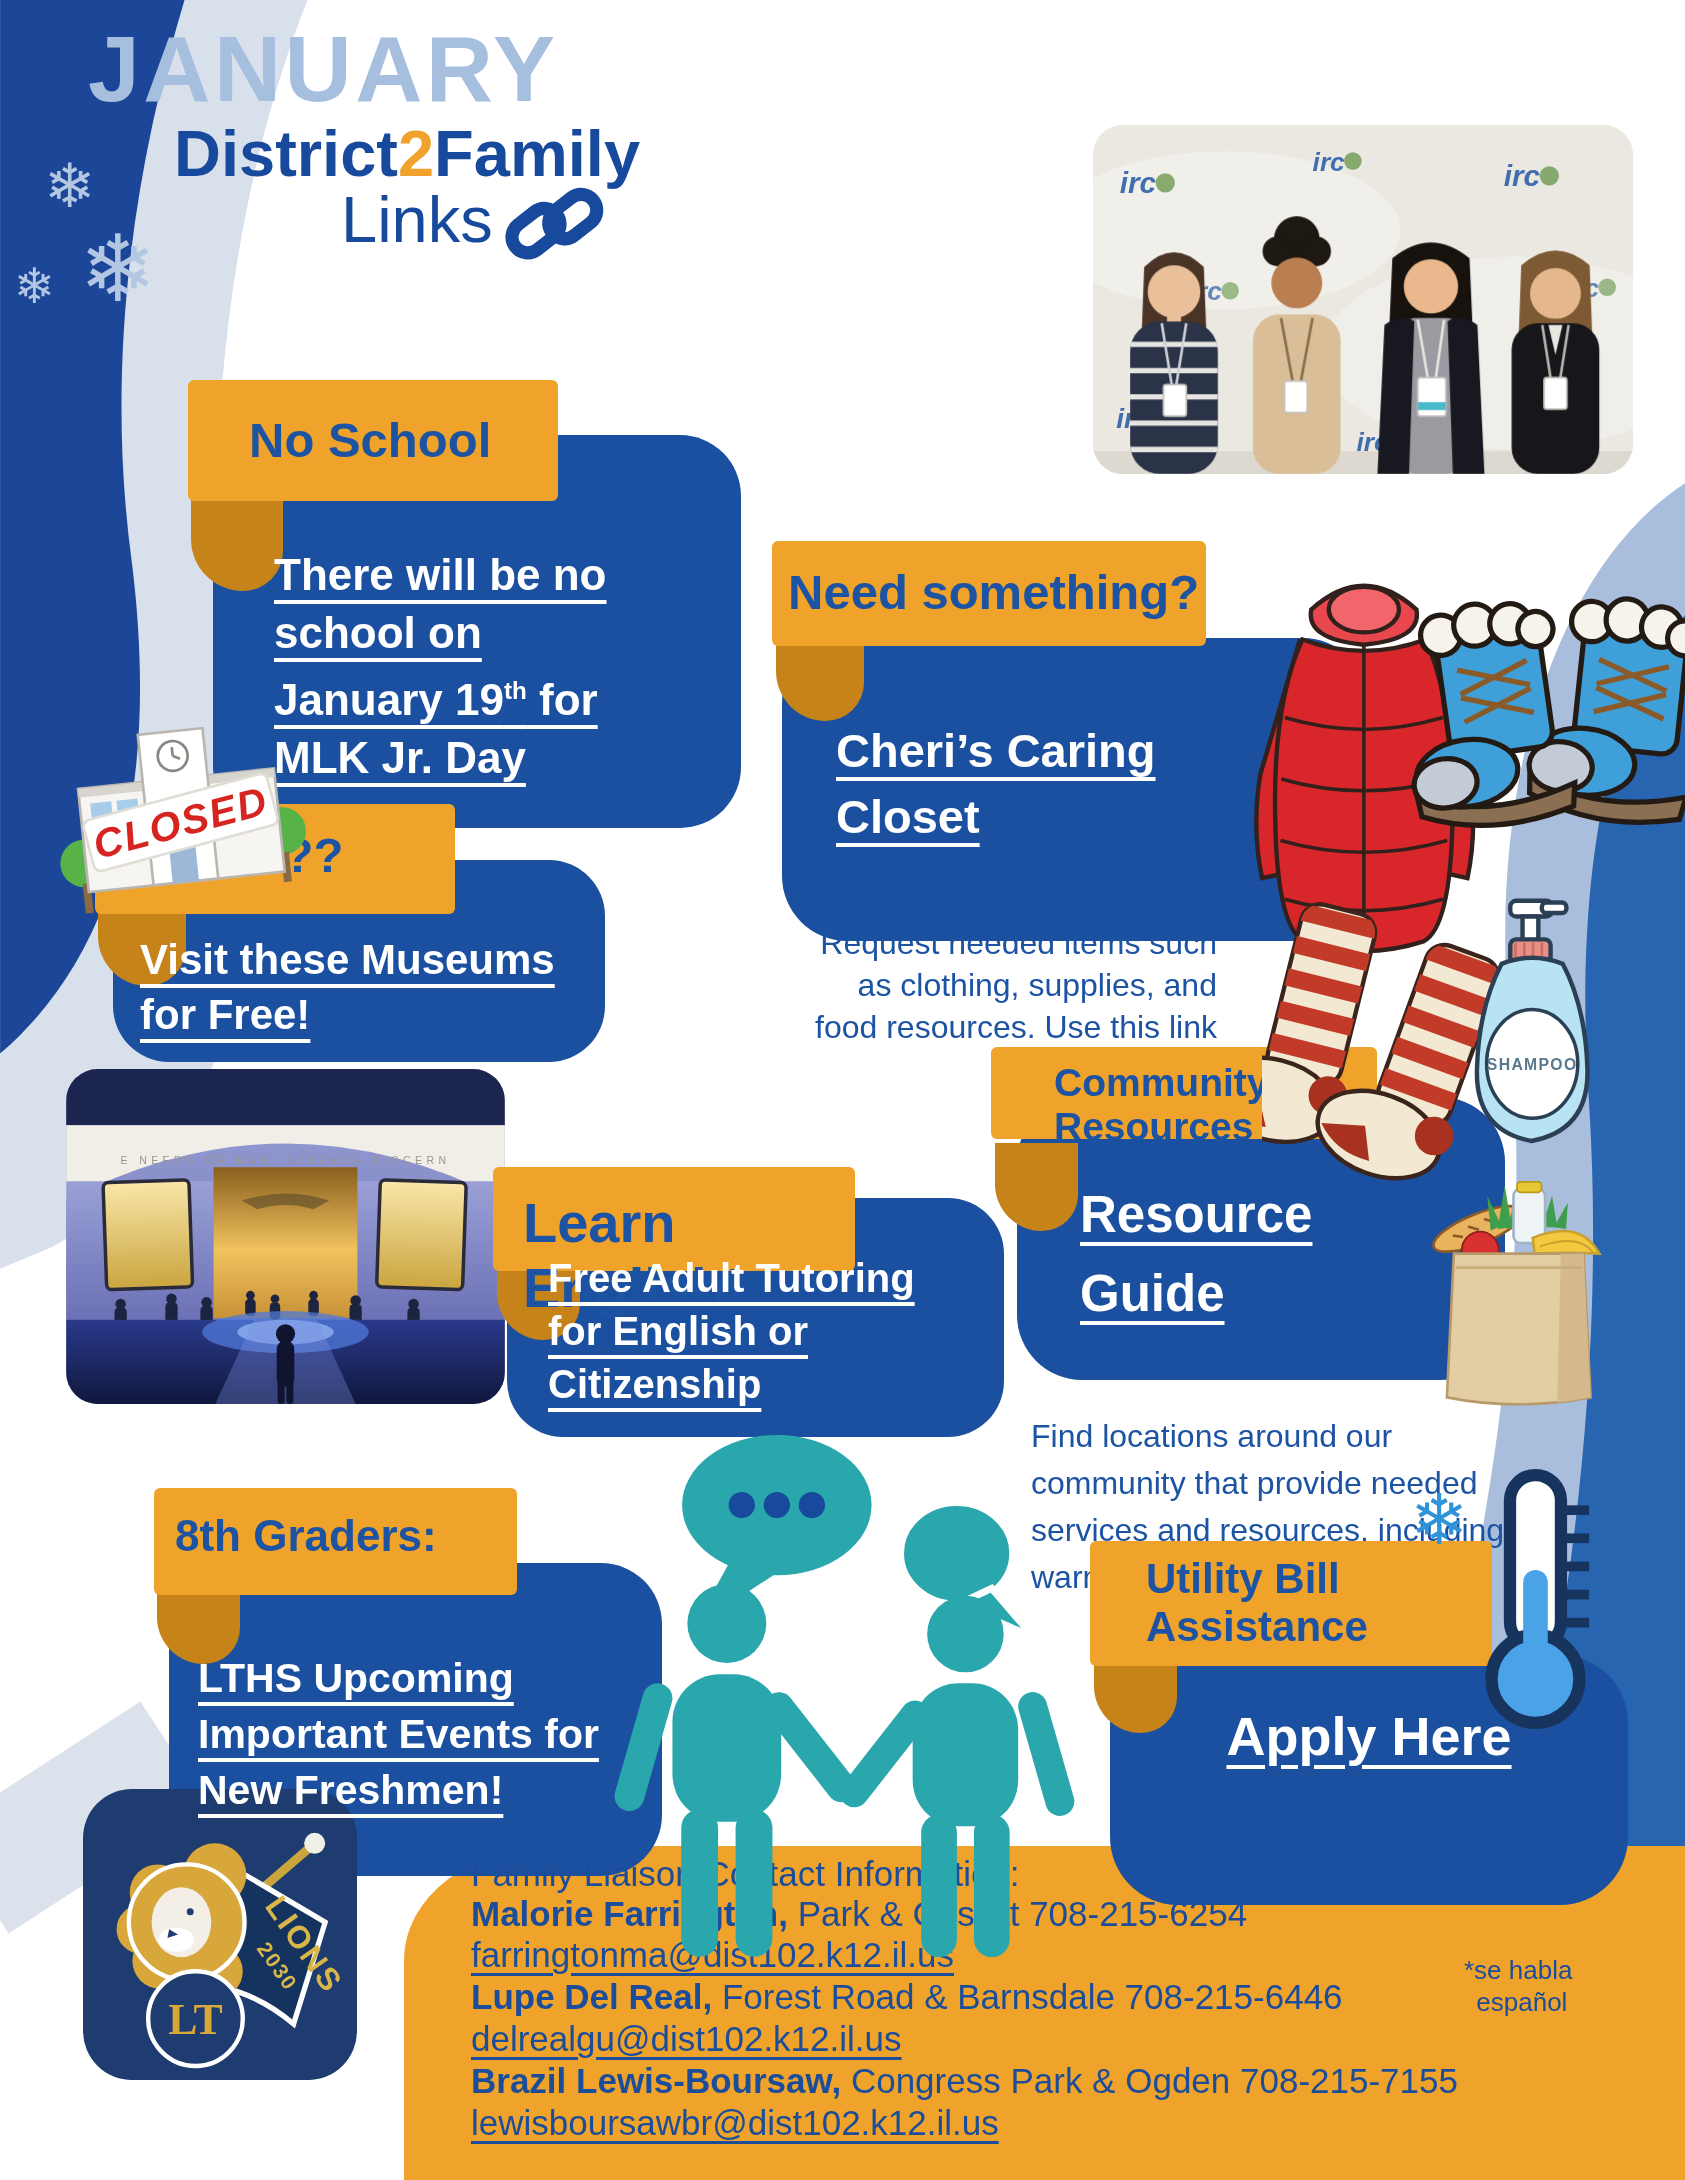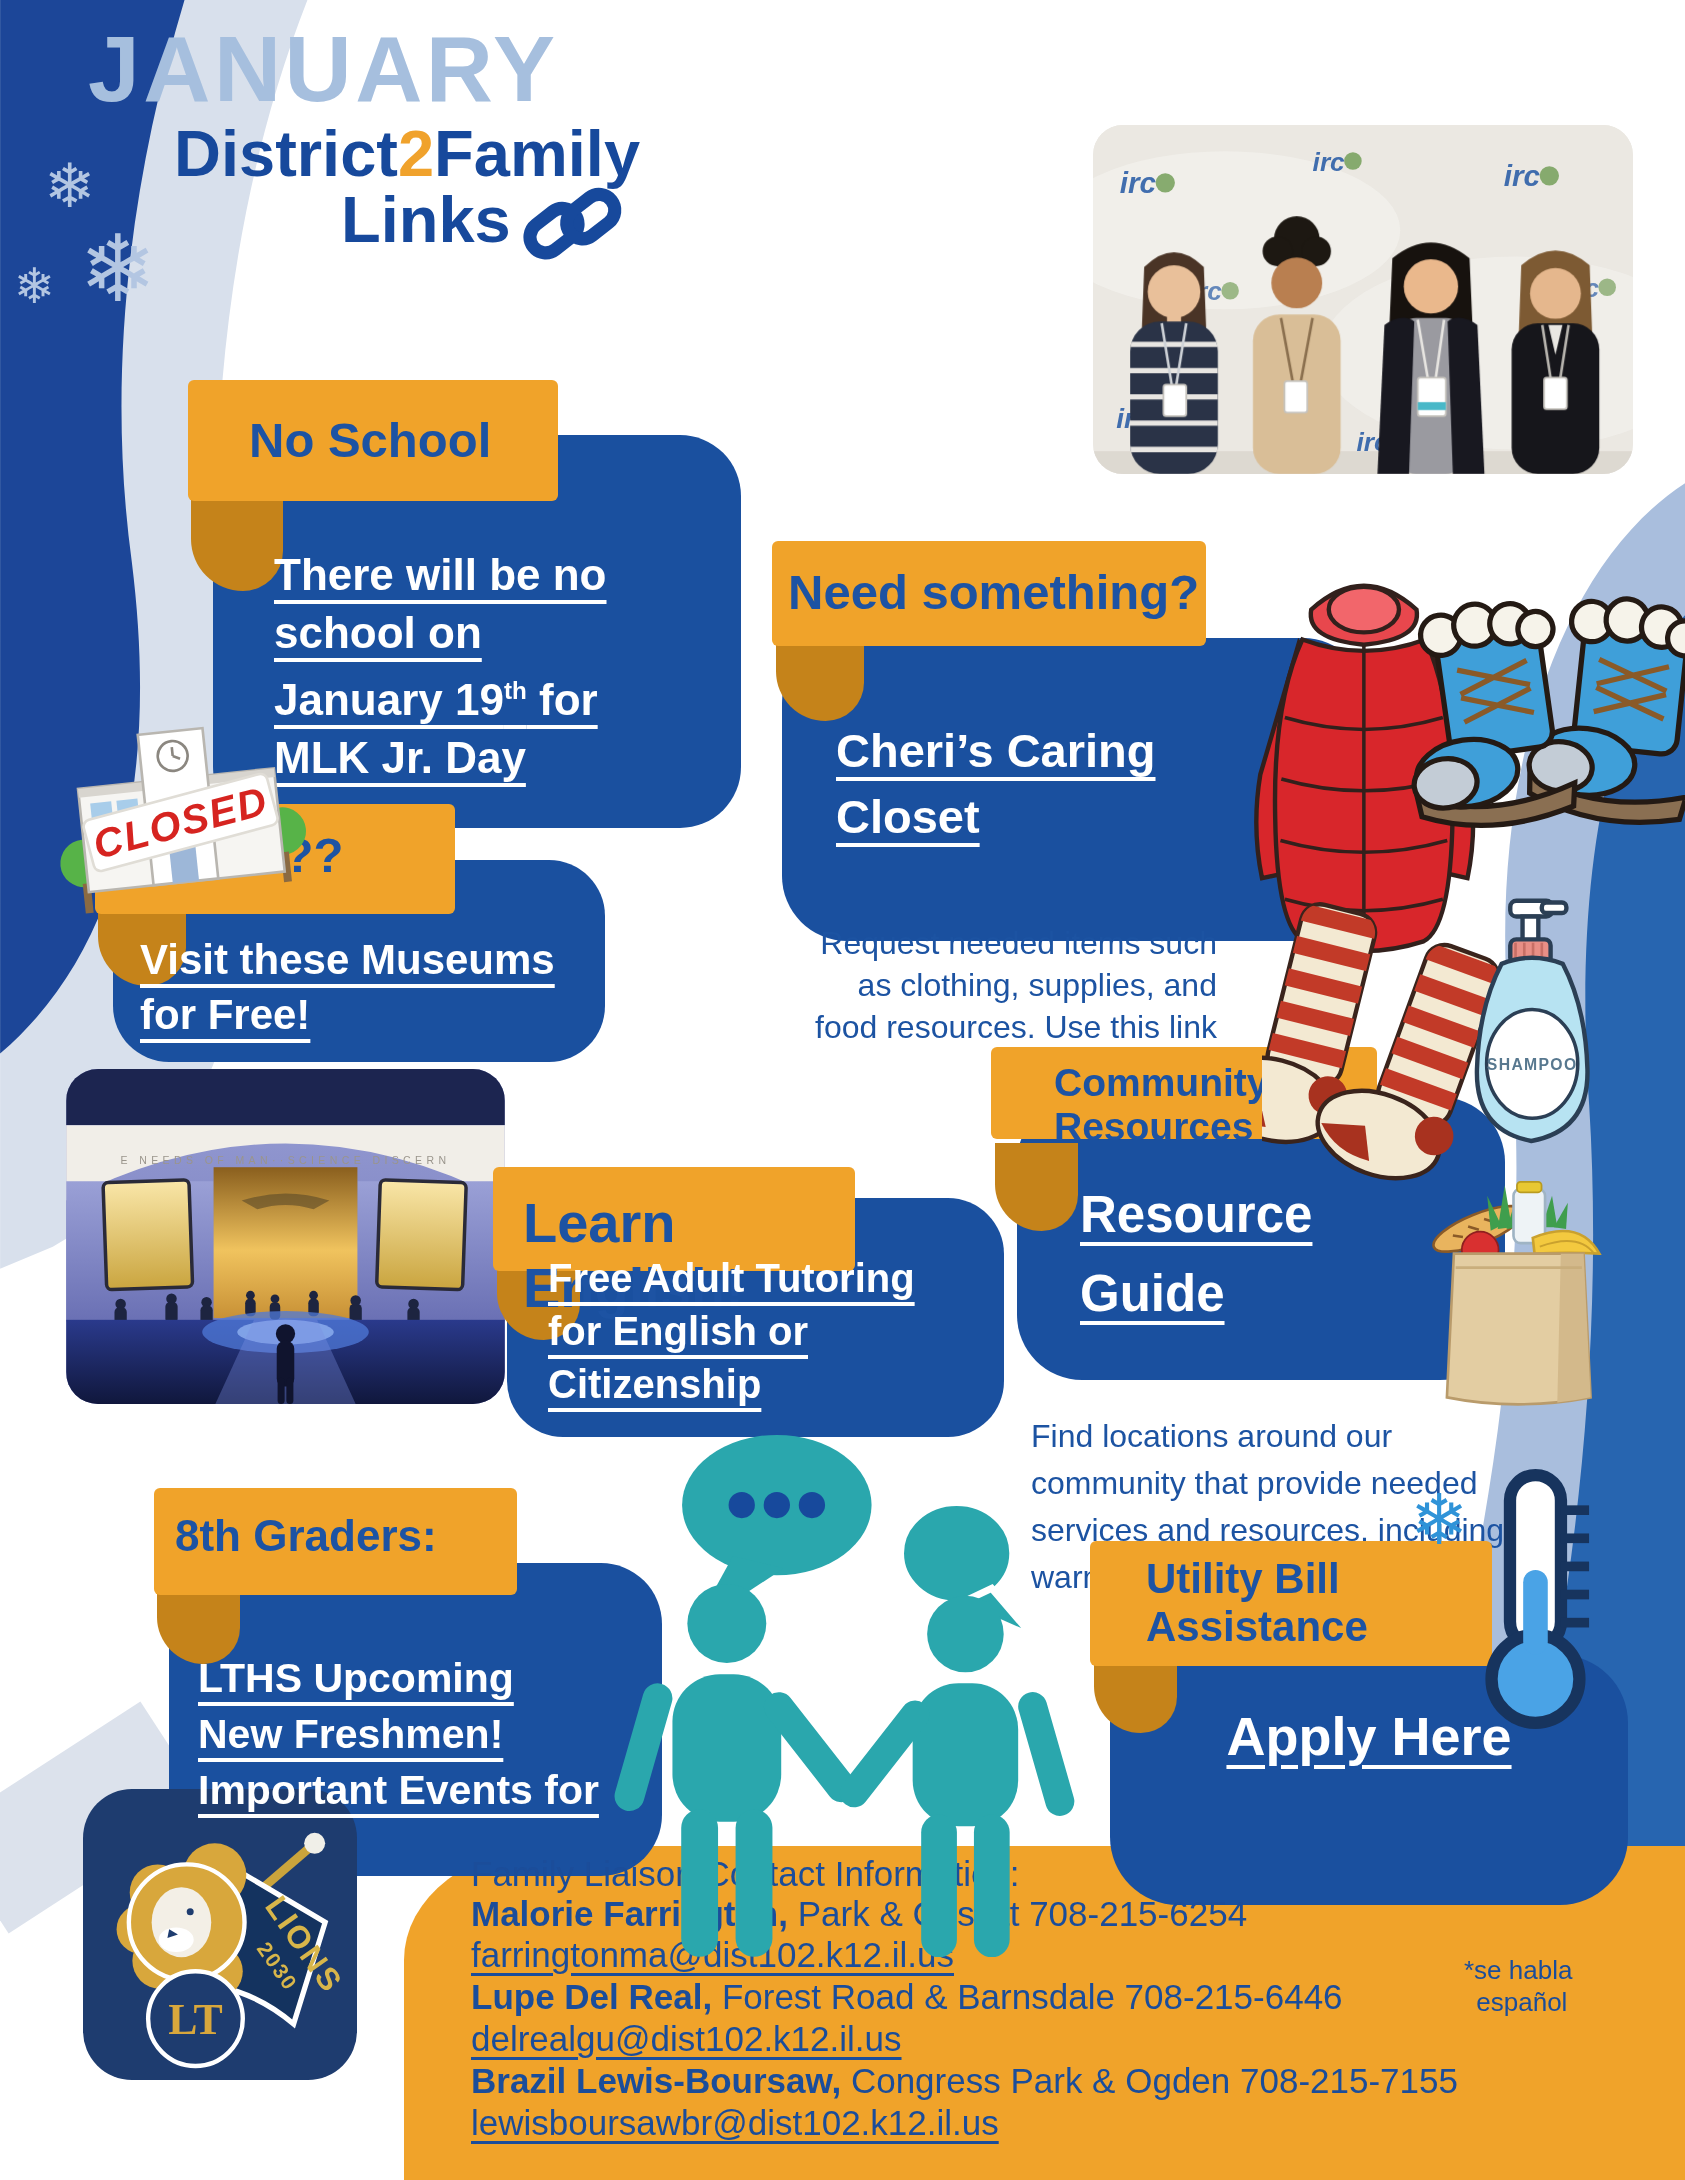--- a/index.html
+++ b/index.html
@@ -30,21 +30,21 @@
   <div class="abs" style="left:-44px;top:1756px;width:237px;height:123px;background:#dce2ec;transform:rotate(-33deg);z-index:0;"></div>
   <svg class="abs" style="left:1352px;top:316px;z-index:0;" width="334" height="1864" viewBox="0 0 380 2124">
     <path d="M380,190 C240,280 150,520 180,820 C210,1120 140,1500 60,1740 C20,1850 0,1950 0,2124 L380,2124 Z" fill="#a9bedd"></path>
     <path d="M380,340 C300,420 250,620 270,900 C290,1220 240,1560 170,1800 C130,1940 120,2040 130,2124 L380,2124 Z" fill="#2765b0"></path>
   </svg>
 
   <div class="abs" style="left:88px;top:16px;font-size:93px;font-weight:800;letter-spacing:3.5px;color:#a6bfde;z-index:2;">JANUARY</div>
   <div class="abs" style="left:174px;top:116px;font-size:65px;font-weight:800;color:#17499c;z-index:2;white-space:nowrap;">
     <span>District</span><span style="color:#f0a22c;">2</span><span>Family</span>
   </div>
-  <div class="abs" style="left:341px;top:176px;font-size:65px;font-weight:700;color:#17499c;z-index:2;display:flex;align-items:center;gap:8px;">
+  <div class="abs" style="left:341px;top:176px;font-size:65px;font-weight:400;color:#17499c;z-index:2;display:flex;align-items:center;gap:8px;">
     <span>Links</span>
     <svg width="105" height="79" viewBox="0 0 120 90" style="margin-top:8.8px;">
       <g fill="none" stroke="#17499c" stroke-width="15">
         <rect x="10" y="34" width="60" height="36" rx="18" transform="rotate(-38 40 52)"></rect>
         <rect x="52" y="18" width="60" height="36" rx="18" transform="rotate(-38 82 36)"></rect>
       </g>
     </svg>
   </div>
   <div class="snow" style="left:44px;top:156px;font-size:61px;">❄</div>
   <div class="snow" style="left:79px;top:223px;font-size:93px;">❄</div>
@@ -488,22 +488,22 @@
     </g>
   </svg>
 
   <div class="tab" style="left:154px;top:1488px;width:363px;height:107px;">
     <div style="padding:23px 0 0 21px;font-size:44px;">8th Graders:</div>
   </div>
   <div class="fold" style="left:157px;top:1576px;width:83px;height:88px;border-radius:0 0 61px 79px;"></div>
   <div class="card" style="left:169px;top:1563px;width:493px;height:313px;border-radius:61px;"></div>
   <div class="ct" style="left:198px;top:1650px;font-size:41px;line-height:56px;">
     <div class="wl">LTHS Upcoming</div>
+    <div class="wl">Important Events for</div>
     <div class="wl">New Freshmen!</div>
-    <div class="wl">Important Events for</div>
   </div>
 
   <div class="abs" style="left:83px;top:1789px;width:274px;height:291px;border-radius:49px;background:#1e3c6f;z-index:2;overflow:hidden;">
     <svg width="274" height="291" viewBox="0 0 312 332">
       <line x1="150" y1="160" x2="264" y2="62" stroke="#caa43c" stroke-width="10"></line>
       <circle cx="264" cy="62" r="12" fill="#f0efe8"></circle>
       <path d="M178,94 L276,152 L240,268 Q202,236 158,226 Z" fill="#14335f" stroke="#ffffff" stroke-width="6"></path>
       <text x="186" y="148" transform="rotate(55 210 160)" font-family="Liberation Sans, sans-serif" font-size="36" font-weight="800" fill="#d8b64a" letter-spacing="3">LIONS</text>
       <text x="196" y="196" transform="rotate(55 210 190)" font-family="Liberation Sans, sans-serif" font-size="24" font-weight="700" fill="#d8b64a" letter-spacing="2">2030</text>
       <g fill="#d8a73c">

